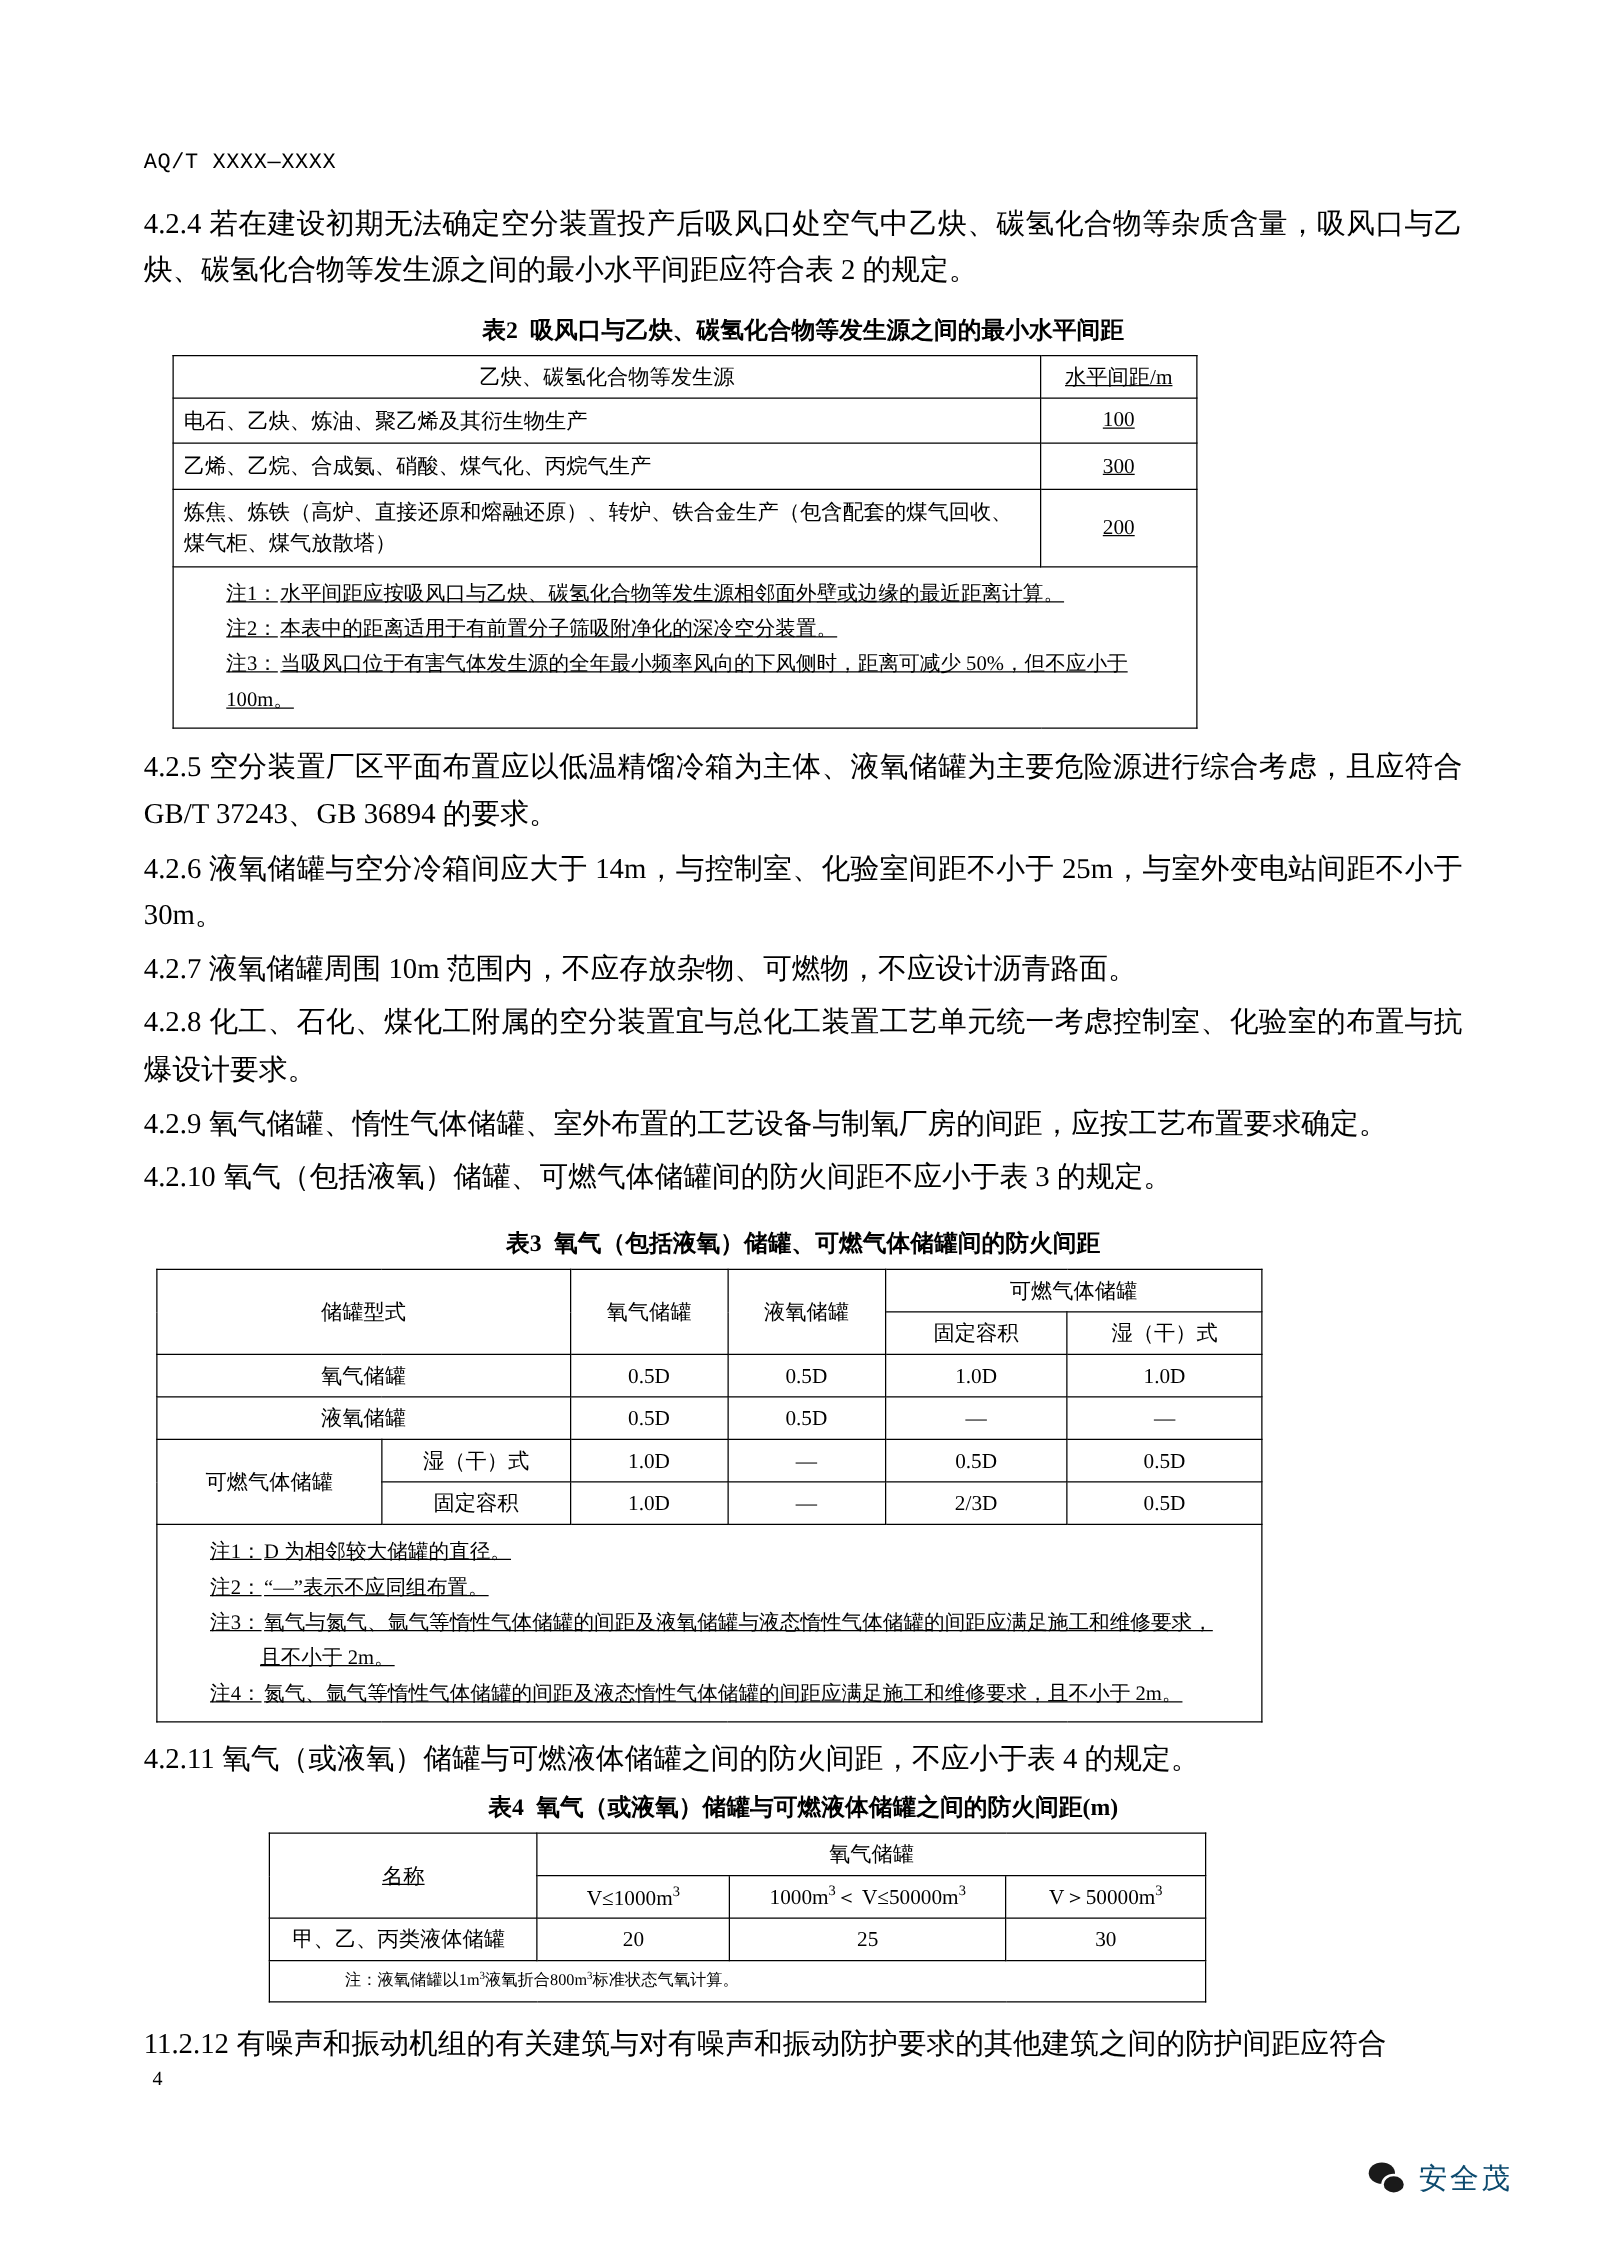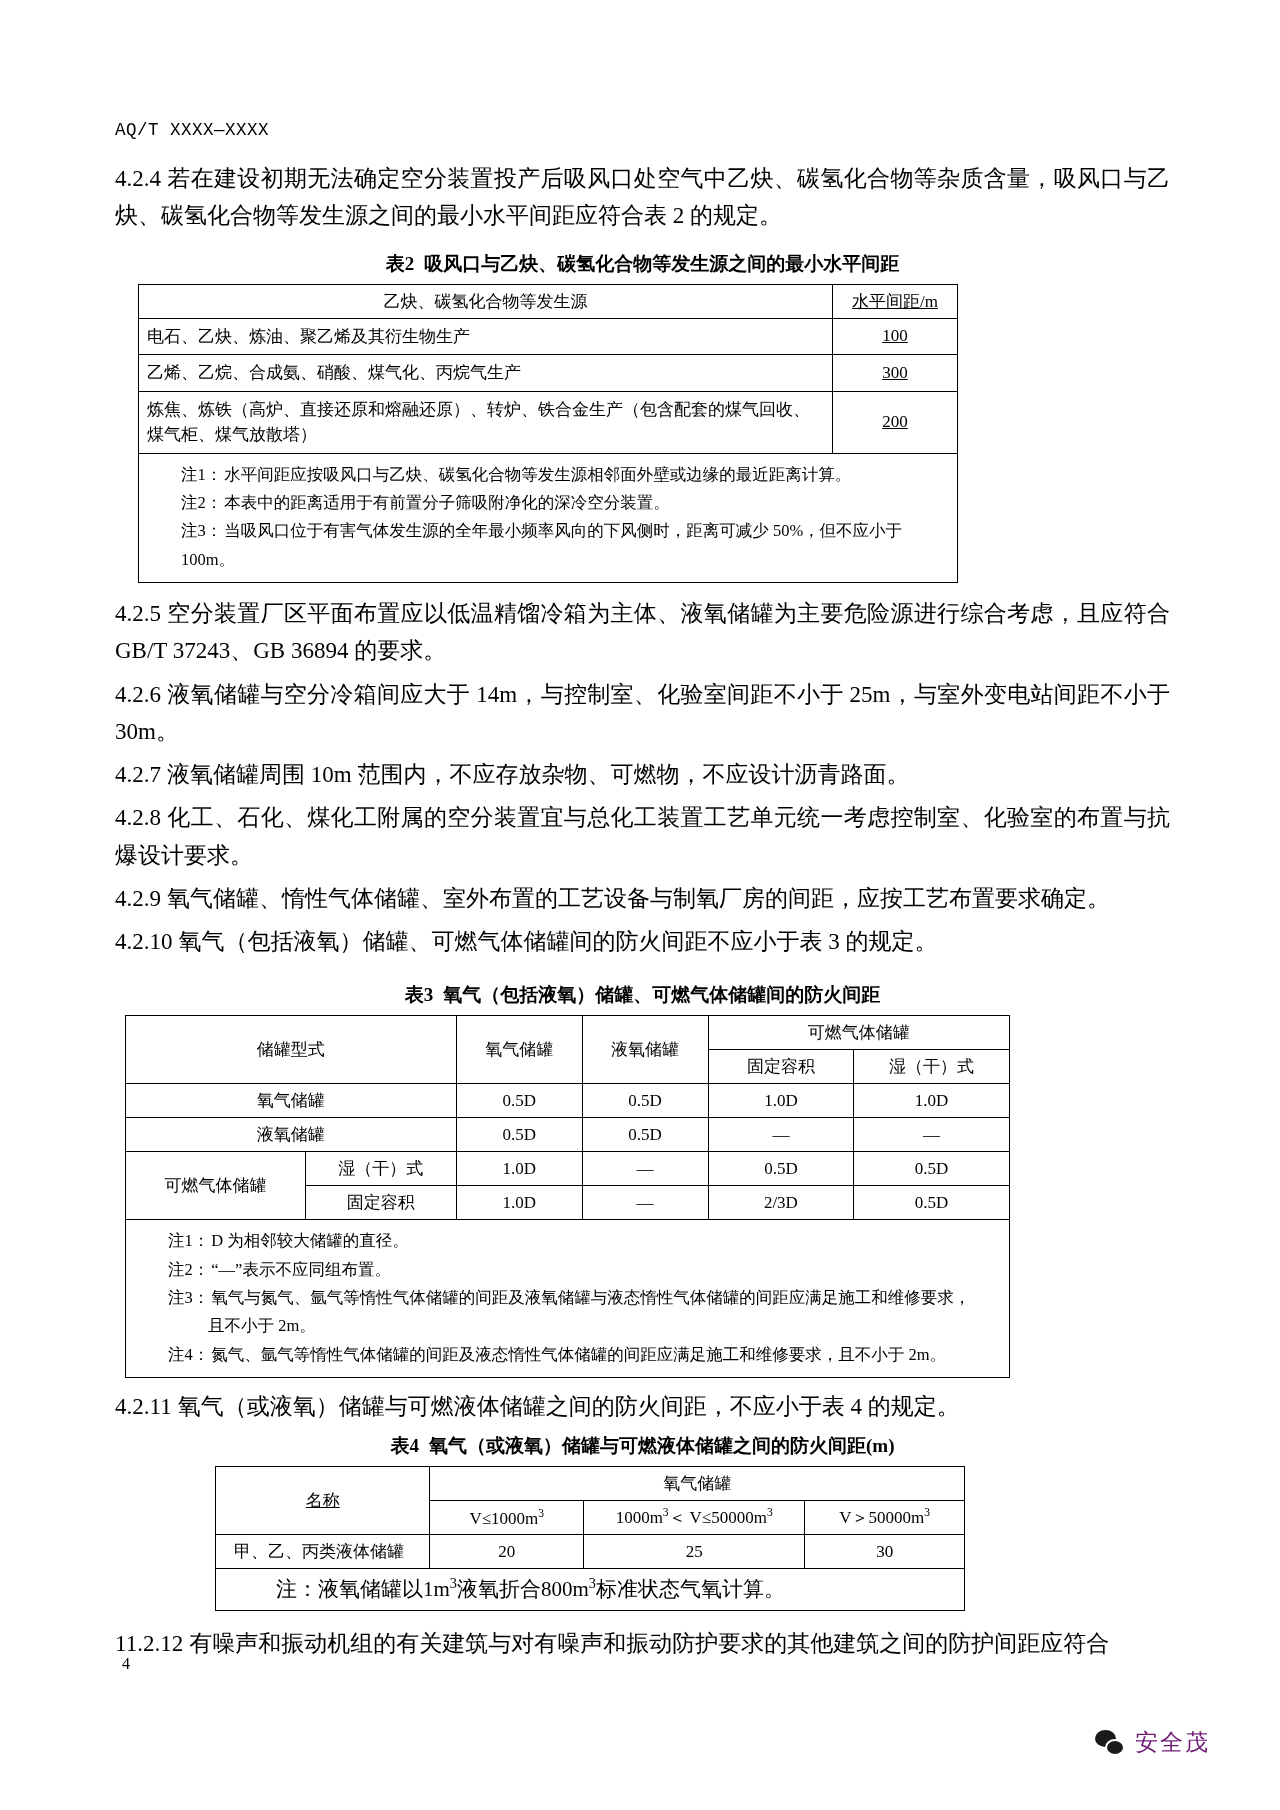--- a/index.html
+++ b/index.html
@@ -120,21 +120,21 @@
   }
   .t4 td {
     text-align: center;
   }
   .t4 .t4-name {
     text-align: left;
     padding-left: 18px;
   }
   .t4 .note-row {
     text-align: left;
-    font-size: 21px;
+    font-size: 13px;
     padding: 6px 10px 7px 60px;
   }
   sup {
     font-size: 0.68em;
     vertical-align: super;
   }
   .page-num {
     position: absolute;
     left: 122px;
     top: 1655px;
@@ -164,24 +164,24 @@
     position: absolute;
     width: 16px; height: 13px;
     border-radius: 50%;
     background: #1a1a1a;
     right: 0; bottom: 0;
     border: 2px solid #fff;
   }
   .footer-logo .brand {
     font-size: 23px;
     font-family: "Liberation Sans", sans-serif;
-    color: #701a75;
+    color: #0c4a6e;
     letter-spacing: 2px;
   }
-  .t2 .notes-cell, .t3 .notes-cell { font-family: "Liberation Serif", serif; }
+  .t2 .notes-cell, .t3 .notes-cell { font-family: "Liberation Serif", serif; text-decoration: underline; }
 </style>
 </head>
 <body>
 
 <div class="page">
   <div class="content">
 
     <div class="header-code">AQ/T XXXX—XXXX</div>
 
     <p class="para">

